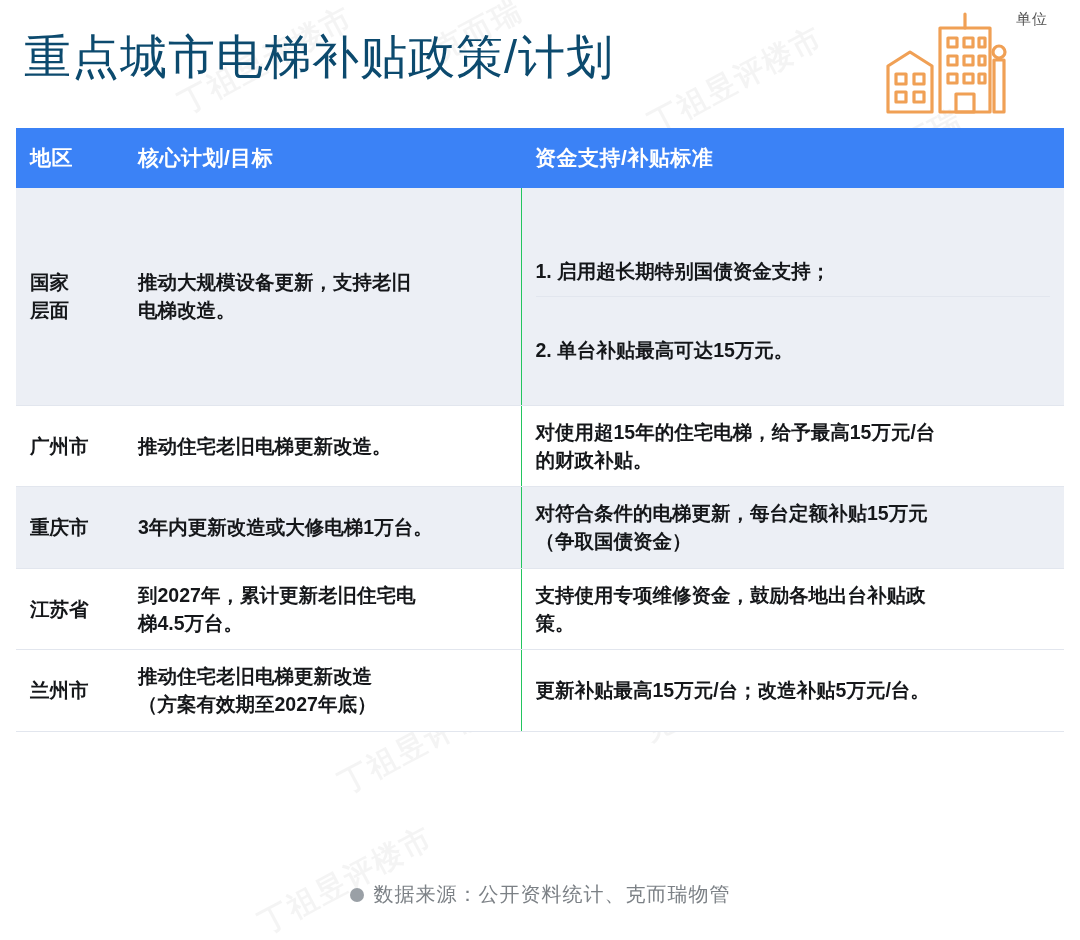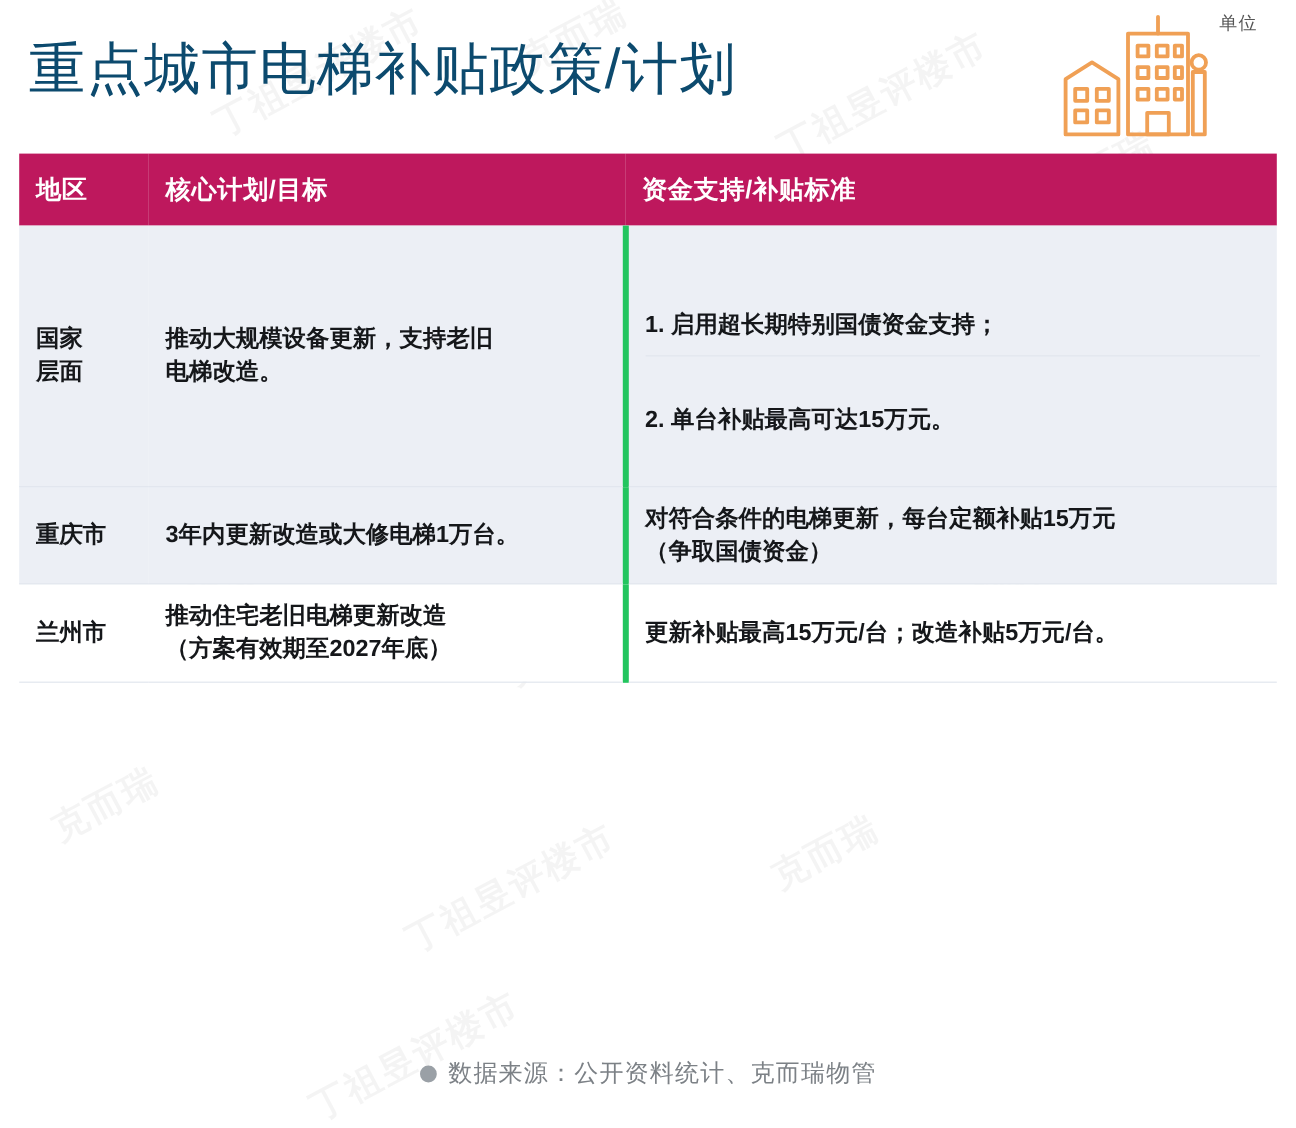--- a/index.html
+++ b/index.html
@@ -72,21 +72,21 @@
   }
 
   
   table.policy-table {
     width: 1048px;
     border-collapse: collapse;
     table-layout: fixed;
     margin-top: 6px;
   }
   table.policy-table th {
-    background: #be185d;
+    background: #3b82f6;
     color: #ffffff;
     font-size: 21px;
     font-weight: 700;
     text-align: left;
     padding: 14px 14px;
     height: 32px;
     vertical-align: middle;
     letter-spacing: .5px;
   }
   table.policy-table td {
@@ -99,21 +99,21 @@
     border-bottom: 1px solid #e2e6ee;
   }
   col.c-region { width: 108px; }
   col.c-plan   { width: 397px; }
   col.c-fund   { width: 543px; }
 
   tr.row-even td { background: #ffffff; }
   tr.row-odd  td { background: #eceff5; }
 
   td.col-fund {
-    border-left: 5px solid #22c55e;
+    border-left: 1px solid #22c55e;
   }
   td.col-region { white-space: pre-line; }
   td.col-plan { white-space: pre-line; }
   td.col-fund { white-space: pre-line; }
 
   .fund-split {
     display: block;
   }
   .fund-split .seg1 {
     display: block;
@@ -220,27 +220,40 @@
 层面</td>
         <td class="col-plan">推动大规模设备更新，支持老旧
 电梯改造。</td>
         <td class="col-fund">
           <span class="fund-split">
             <span class="seg1">1. 启用超长期特别国债资金支持；</span>
             <span>2. 单台补贴最高可达15万元。</span>
           </span>
         </td>
       </tr>
+      <tr class="row-even">
+        <td class="col-region">广州市</td>
+        <td class="col-plan">推动住宅老旧电梯更新改造。</td>
+        <td class="col-fund">对使用超15年的住宅电梯，给予最高15万元/台
+的财政补贴。</td>
+      </tr>
       <tr class="row-odd">
         <td class="col-region">重庆市</td>
         <td class="col-plan">3年内更新改造或大修电梯1万台。</td>
         <td class="col-fund">对符合条件的电梯更新，每台定额补贴15万元
 （争取国债资金）</td>
       </tr>
       <tr class="row-even">
+        <td class="col-region">江苏省</td>
+        <td class="col-plan">到2027年，累计更新老旧住宅电
+梯4.5万台。</td>
+        <td class="col-fund">支持使用专项维修资金，鼓励各地出台补贴政
+策。</td>
+      </tr>
+      <tr class="row-even">
         <td class="col-region">兰州市</td>
         <td class="col-plan">推动住宅老旧电梯更新改造
 （方案有效期至2027年底）</td>
         <td class="col-fund">更新补贴最高15万元/台；改造补贴5万元/台。</td>
       </tr>
 
     </tbody>
   </table>
 
 </div>

